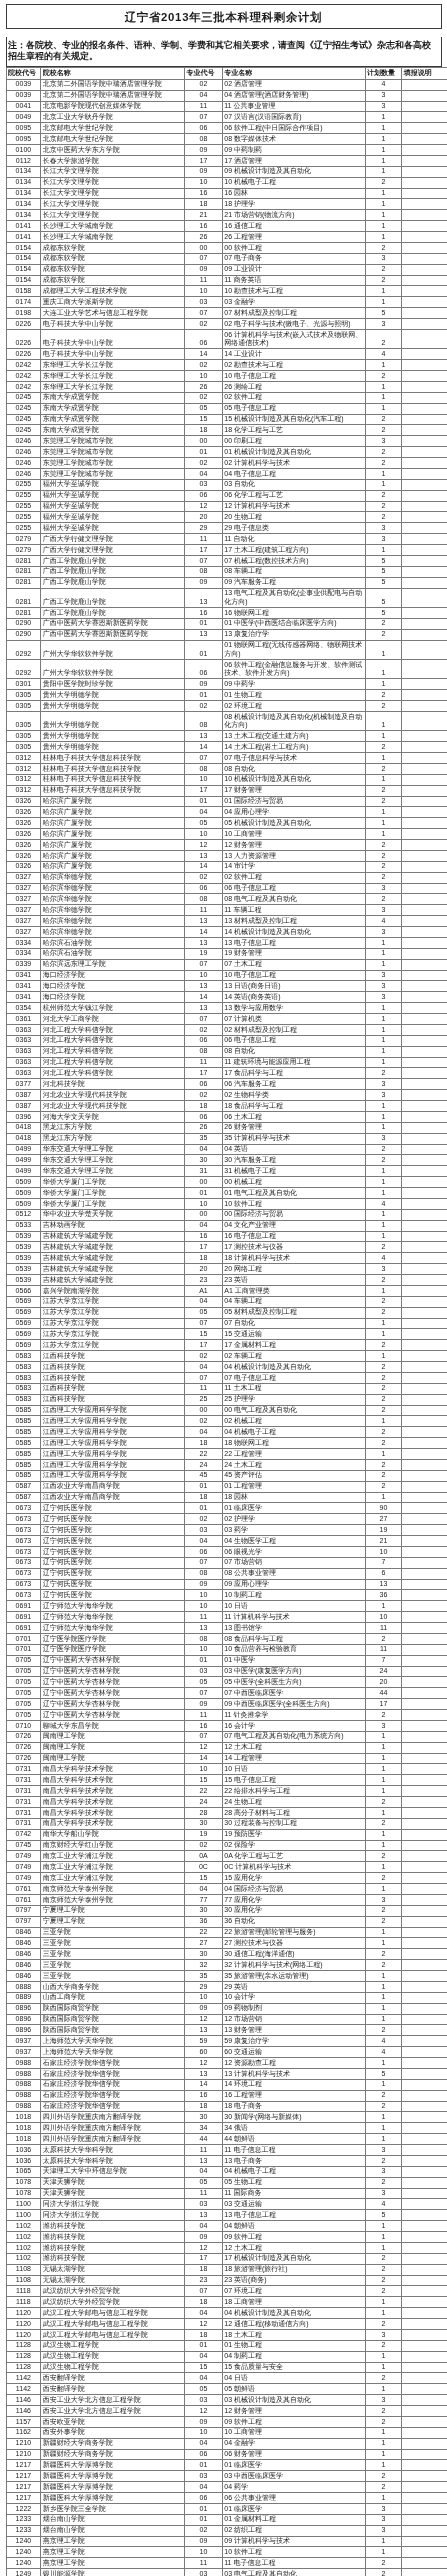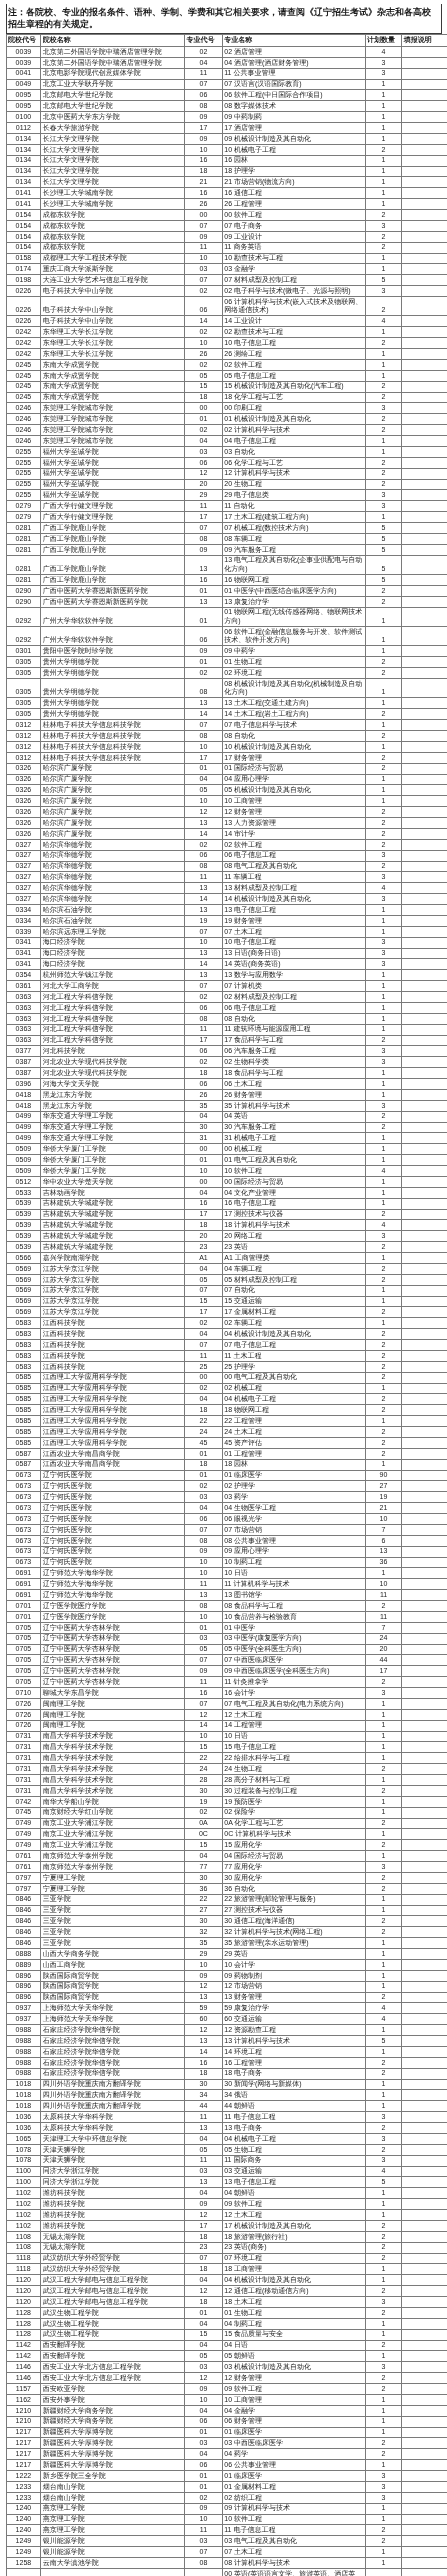--- a/index.html
+++ b/index.html
@@ -1,20 +1,20 @@
 <!DOCTYPE html>
 <html style="font-size:11.4px"><head>
 <meta charset="utf-8">
 <style>
   html,body{margin:0;padding:0;background:#ffffff;}
   body{width:447px;font-family:"Liberation Sans","DejaVu Sans",sans-serif;color:#1b1b1b;}
   #page{position:relative;width:436px;margin:0 auto;padding-top:4.3px;padding-bottom:10px;}
   .title-box{border:1.4px solid #3a3a3a;text-align:center;padding:4.3px 0 3.5px 0;}
   .title-box h1{margin:0;font-size:11.4px;font-weight:bold;letter-spacing:0.7px;}
-  .note-box{border:1.4px solid #3a3a3a;border-top:none;padding:2.8px 2.8px 2.8px 1.4px;}
+  .note-box{border:1.4px solid #3a3a3a;border-top:none;padding:2.8px 2.8px 2.8px 1.4px;margin-top:8px;}
   .note-box p{margin:0;font-size:9px;font-weight:bold;line-height:11.4px;}
   table.plan{border-collapse:collapse;width:100%;table-layout:fixed;border:1.4px solid #3a3a3a;}
   table.plan th, table.plan td{
     border:0.7px solid #7a7a7a;
     font-size:7px;
     line-height:8.5px;
     padding:0.7px 1.4px;
     vertical-align:bottom;
     overflow:hidden;
     word-break:break-all;
@@ -32,20 +32,23 @@
   .col-majorcode{width:34px;}
   .col-major{width:139px;}
   .col-count{width:33px;}
   .col-note{width:50px;}
 </style>
 </head>
 <body>
 
 <div id="page">
 
+  <div class="title-box">
+    <h1>辽宁省2013年三批本科理科剩余计划</h1>
+  </div>
 
   <div class="note-box">
     <p>注：各院校、专业的报名条件、语种、学制、学费和其它相关要求，请查阅《辽宁招生考试》杂志和各高校招生章程的有关规定。</p>
   </div>
 
   <table class="plan">
     <thead>
       <tr>
         <th class="col-code">院校代号</th>
         <th class="col-college">院校名称</th>

